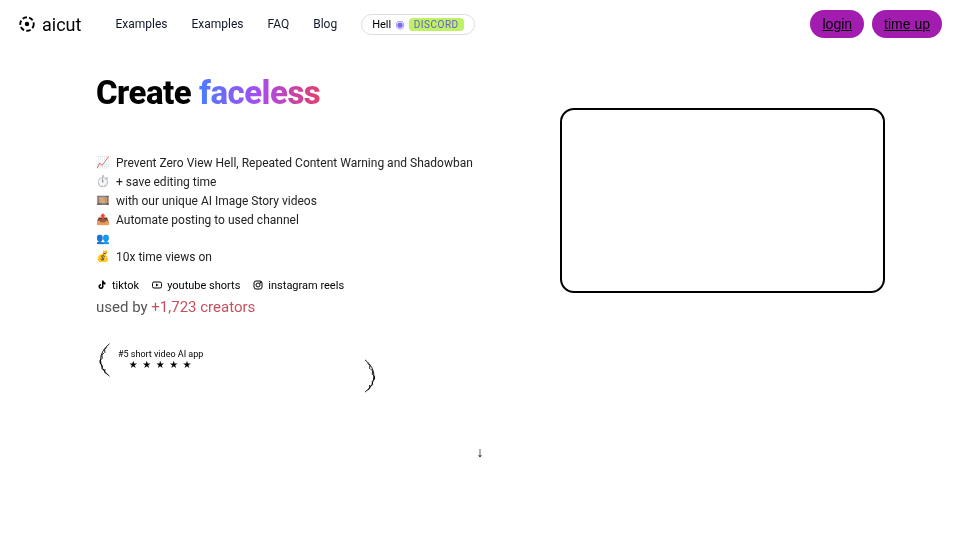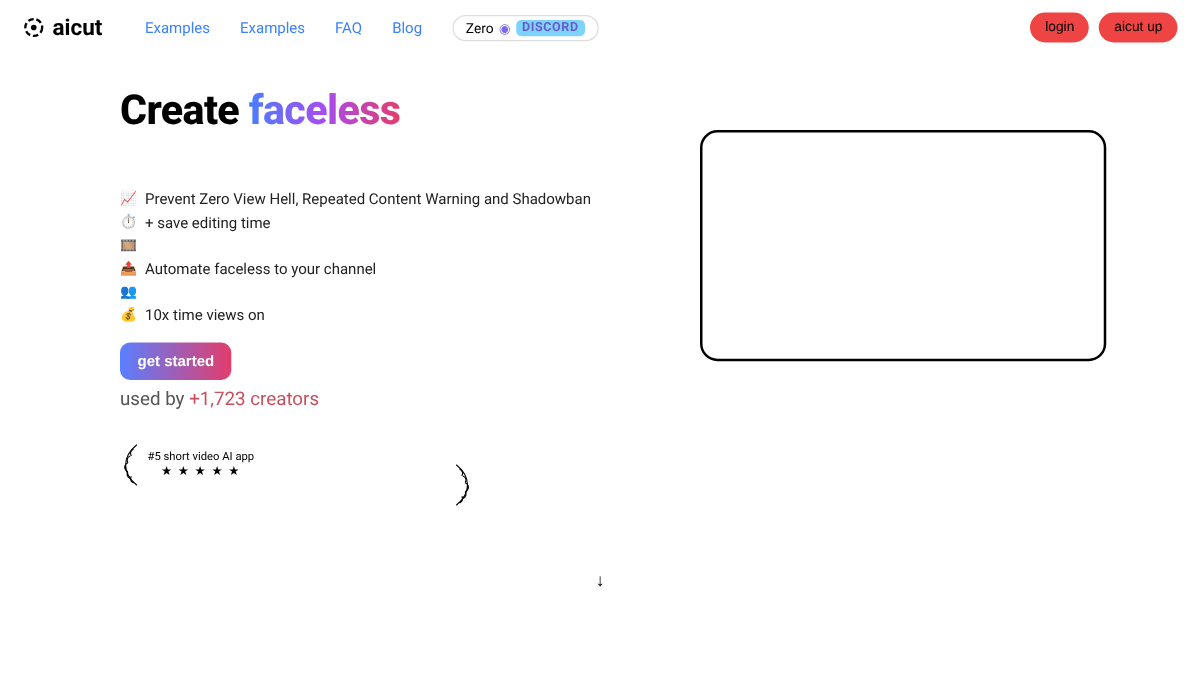--- a/index.html
+++ b/index.html
@@ -1,28 +1,28 @@
 <!DOCTYPE html>
 <html><head>
 <meta charset="utf-8">
 <style>
 * { margin: 0; padding: 0; box-sizing: border-box; }
 body { font-family: -apple-system, BlinkMacSystemFont, "Segoe UI", Roboto, sans-serif; background: #fff; color: #000; width: 960px; height: 540px; overflow: hidden; }
 
 
 .header { display: flex; align-items: center; padding: 10px 18px; gap: 34px; }
-.logo { display: flex; align-items: center; gap: 6px; font-weight: 700; font-size: 18px; }
+.logo { display: flex; align-items: center; gap: 6px; font-weight: 400; font-size: 18px; }
 .logo svg { width: 18px; height: 18px; }
 .nav { display: flex; gap: 24px; align-items: center; }
-.nav-link { font-size: 12px; color: #3b82f6; text-decoration: none; cursor: pointer; text-align: center; }
+.nav-link { font-size: 12px; color: #0f172a; text-decoration: none; cursor: pointer; text-align: center; }
 .join-discord { display: flex; align-items: center; gap: 4px; border: 1px solid #ddd; border-radius: 14px; padding: 3px 10px; font-size: 11px; cursor: pointer; }
-.discord-badge { background: #7dd3fc; color: #6a5acd; border-radius: 4px; padding: 1px 5px; font-size: 10px; font-weight: 700; letter-spacing: 0.5px; }
+.discord-badge { background: #bef264; color: #6a5acd; border-radius: 4px; padding: 1px 5px; font-size: 10px; font-weight: 400; letter-spacing: 0.5px; }
 .spacer { flex: 1; }
 .auth { display: flex; gap: 8px; }
-.auth-btn { font-size: 11px; background: #ef4444; border: none; border-radius: 14px; padding: 6px 12px; cursor: pointer; }
+.auth-btn { font-size: 14px; background: #a21caf; border: none; border-radius: 14px; padding: 6px 12px; cursor: pointer; text-decoration: underline; }
 
 
 .main { display: flex; padding: 28px 16px 0 96px; gap: 24px; }
 .left { flex: 0 0 440px; }
 .title { font-size: 33px; font-weight: 800; line-height: 1.06; letter-spacing: -0.5px; }
 .gradient-word { background: linear-gradient(90deg, #4a7eff, #a74cf0, #e43d6b); -webkit-background-clip: text; background-clip: text; color: transparent; }
 .features { margin-top: 10px; display: flex; flex-direction: column; gap: 5px; }
 .feature { font-size: 12px; color: #222; display: flex; gap: 6px; align-items: center; }
 .emoji { width: 14px; text-align: center; font-size: 11px; }
 .platforms { margin-top: 15px; display: flex; gap: 12px; align-items: center; }
@@ -56,64 +56,85 @@
         <circle cx="12" cy="12" r="3" fill="#000" stroke="none"></circle>
       </svg>
     <span>aicut</span>
   </div>
   <div class="nav">
     <a class="nav-link">Examples</a>
     <a class="nav-link">Examples</a>
     <a class="nav-link">FAQ</a>
     <a class="nav-link">Blog</a>
     <div class="join-discord">
-      <span>Zero</span>
+      <span>Hell</span>
       <span style="color:#7b68ee;">◉</span>
       <span class="discord-badge">DISCORD</span>
     </div>
   </div>
   <div class="spacer"></div>
   <div class="auth">
     <button class="auth-btn">login</button>
-    <button class="auth-btn">aicut up</button>
+    <button class="auth-btn">time up</button>
   </div>
 </div>
 
 <div class="main">
   <div class="left">
     <h1 class="title">
       <span>Create </span><span class="gradient-word">faceless</span><br>
       <br>
     </h1>
     <div class="features">
       <div class="feature">
           <span class="emoji">📈</span>
           <span>Prevent Zero View Hell, Repeated Content Warning and Shadowban</span>
         </div>
       <div class="feature">
           <span class="emoji">⏱️</span>
           <span>+ save editing time</span>
         </div>
       <div class="feature">
           <span class="emoji">🎞️</span>
+          <span>with our unique AI Image Story videos</span>
         </div>
       <div class="feature">
           <span class="emoji">📤</span>
-          <span>Automate faceless to your channel</span>
+          <span>Automate posting to used channel</span>
         </div>
       <div class="feature">
           <span class="emoji">👥</span>
         </div>
       <div class="feature">
           <span class="emoji">💰</span>
           <span>10x time views on</span>
         </div>
     </div>
-    <div class="cta">
-      <button class="cta-btn">get started</button>
+    <div class="platforms">
+      <div class="platform">
+        <svg viewBox="0 0 24 24" fill="#000">
+            <path d="M19 8v3a7 7 0 0 1-4-1v5a5 5 0 1 1-5-5v3a2 2 0 1 0 2 2V3h3a4 4 0 0 0 4 4z"></path>
+          </svg>
+        <span>tiktok</span>
+      </div>
+      <div class="platform">
+        <svg viewBox="0 0 24 24" fill="none" stroke="#000" stroke-width="2">
+            <rect x="3" y="6" width="18" height="12" rx="3"></rect>
+            <path d="M10 9l5 3-5 3z" fill="#000" stroke="none"></path>
+          </svg>
+        <span>youtube shorts</span>
+      </div>
+      <div class="platform">
+        <svg viewBox="0 0 24 24" fill="none" stroke="#000" stroke-width="2">
+            <rect x="4" y="4" width="16" height="16" rx="4"></rect>
+            <circle cx="12" cy="12" r="4"></circle>
+            <circle cx="17" cy="7" r="1" fill="#000"></circle>
+          </svg>
+        <span>instagram reels</span>
+      </div>
     </div>
     <div class="used-by">
       <span>used by </span><span class="used-count">+1,723 creators</span>
     </div>
     <div class="badge">
       <svg class="laurel" viewBox="0 0 20 40" fill="none" stroke="#000" stroke-width="1">
           <path d="M15 2 Q5 10 5 20 Q5 30 15 38"></path>
           <path d="M12 6 Q8 8 10 12"></path>
           <path d="M9 12 Q5 14 7 18"></path>
           <path d="M7 18 Q3 20 5 24"></path>

